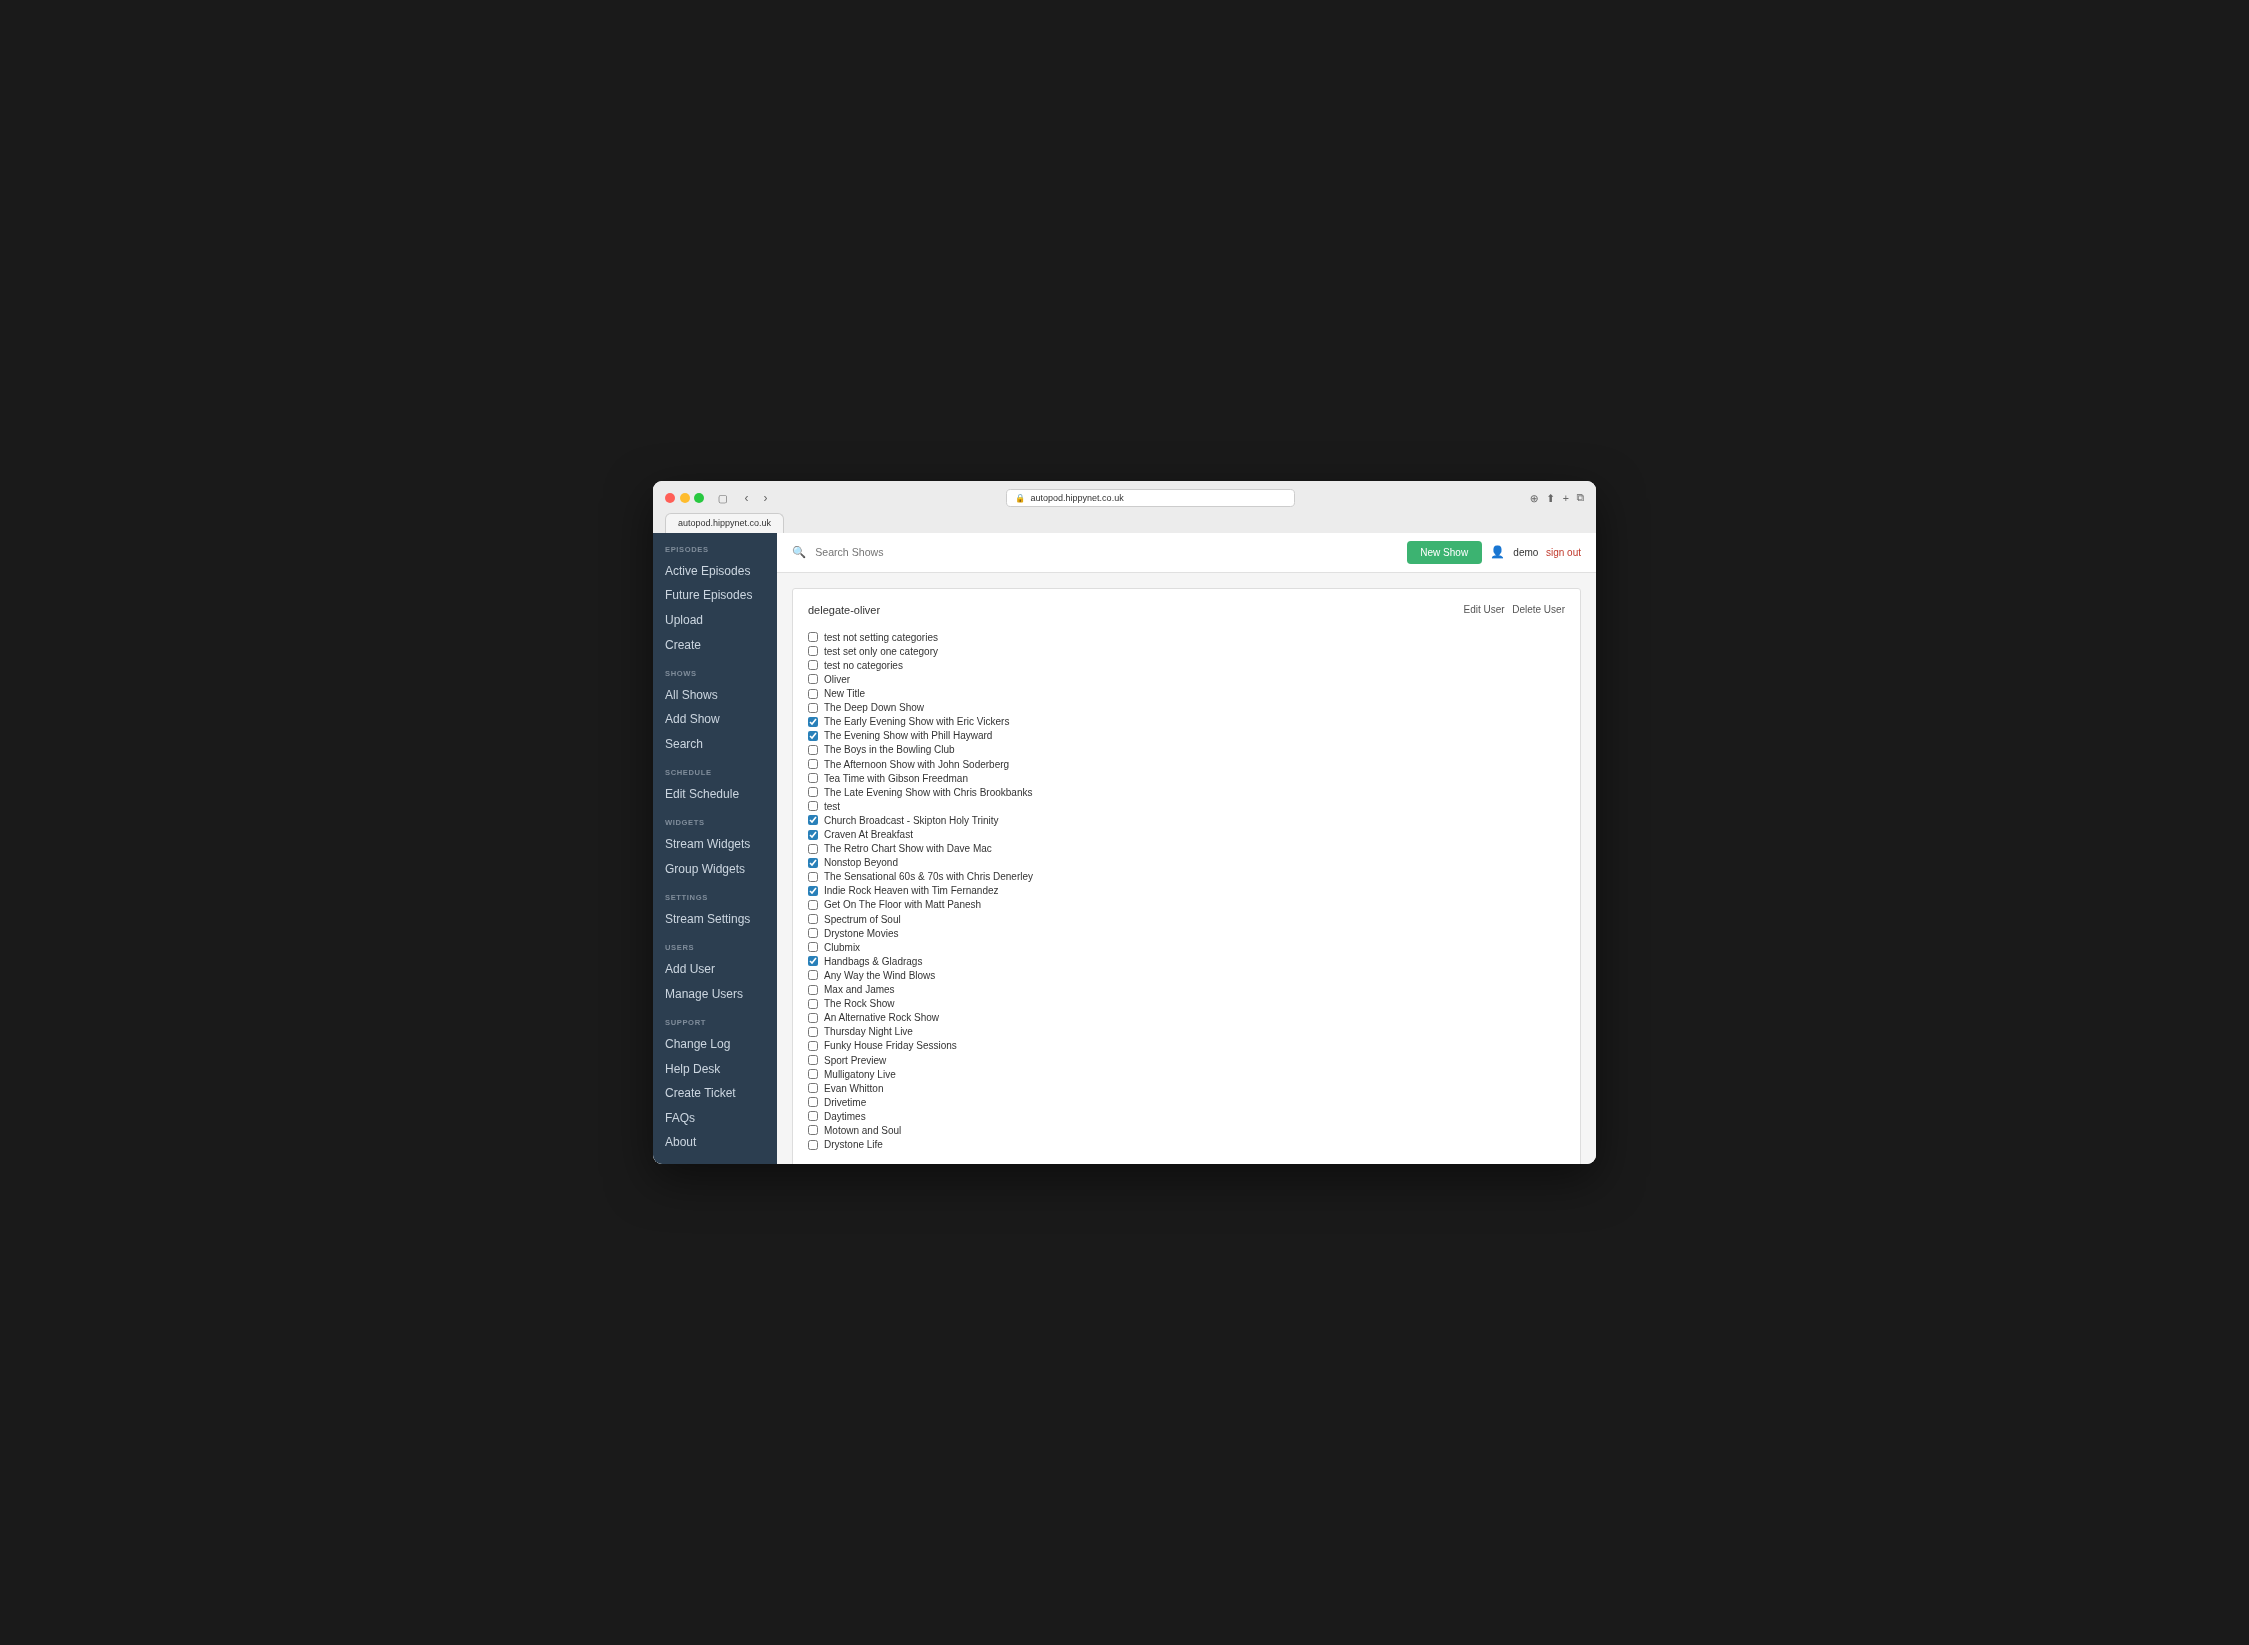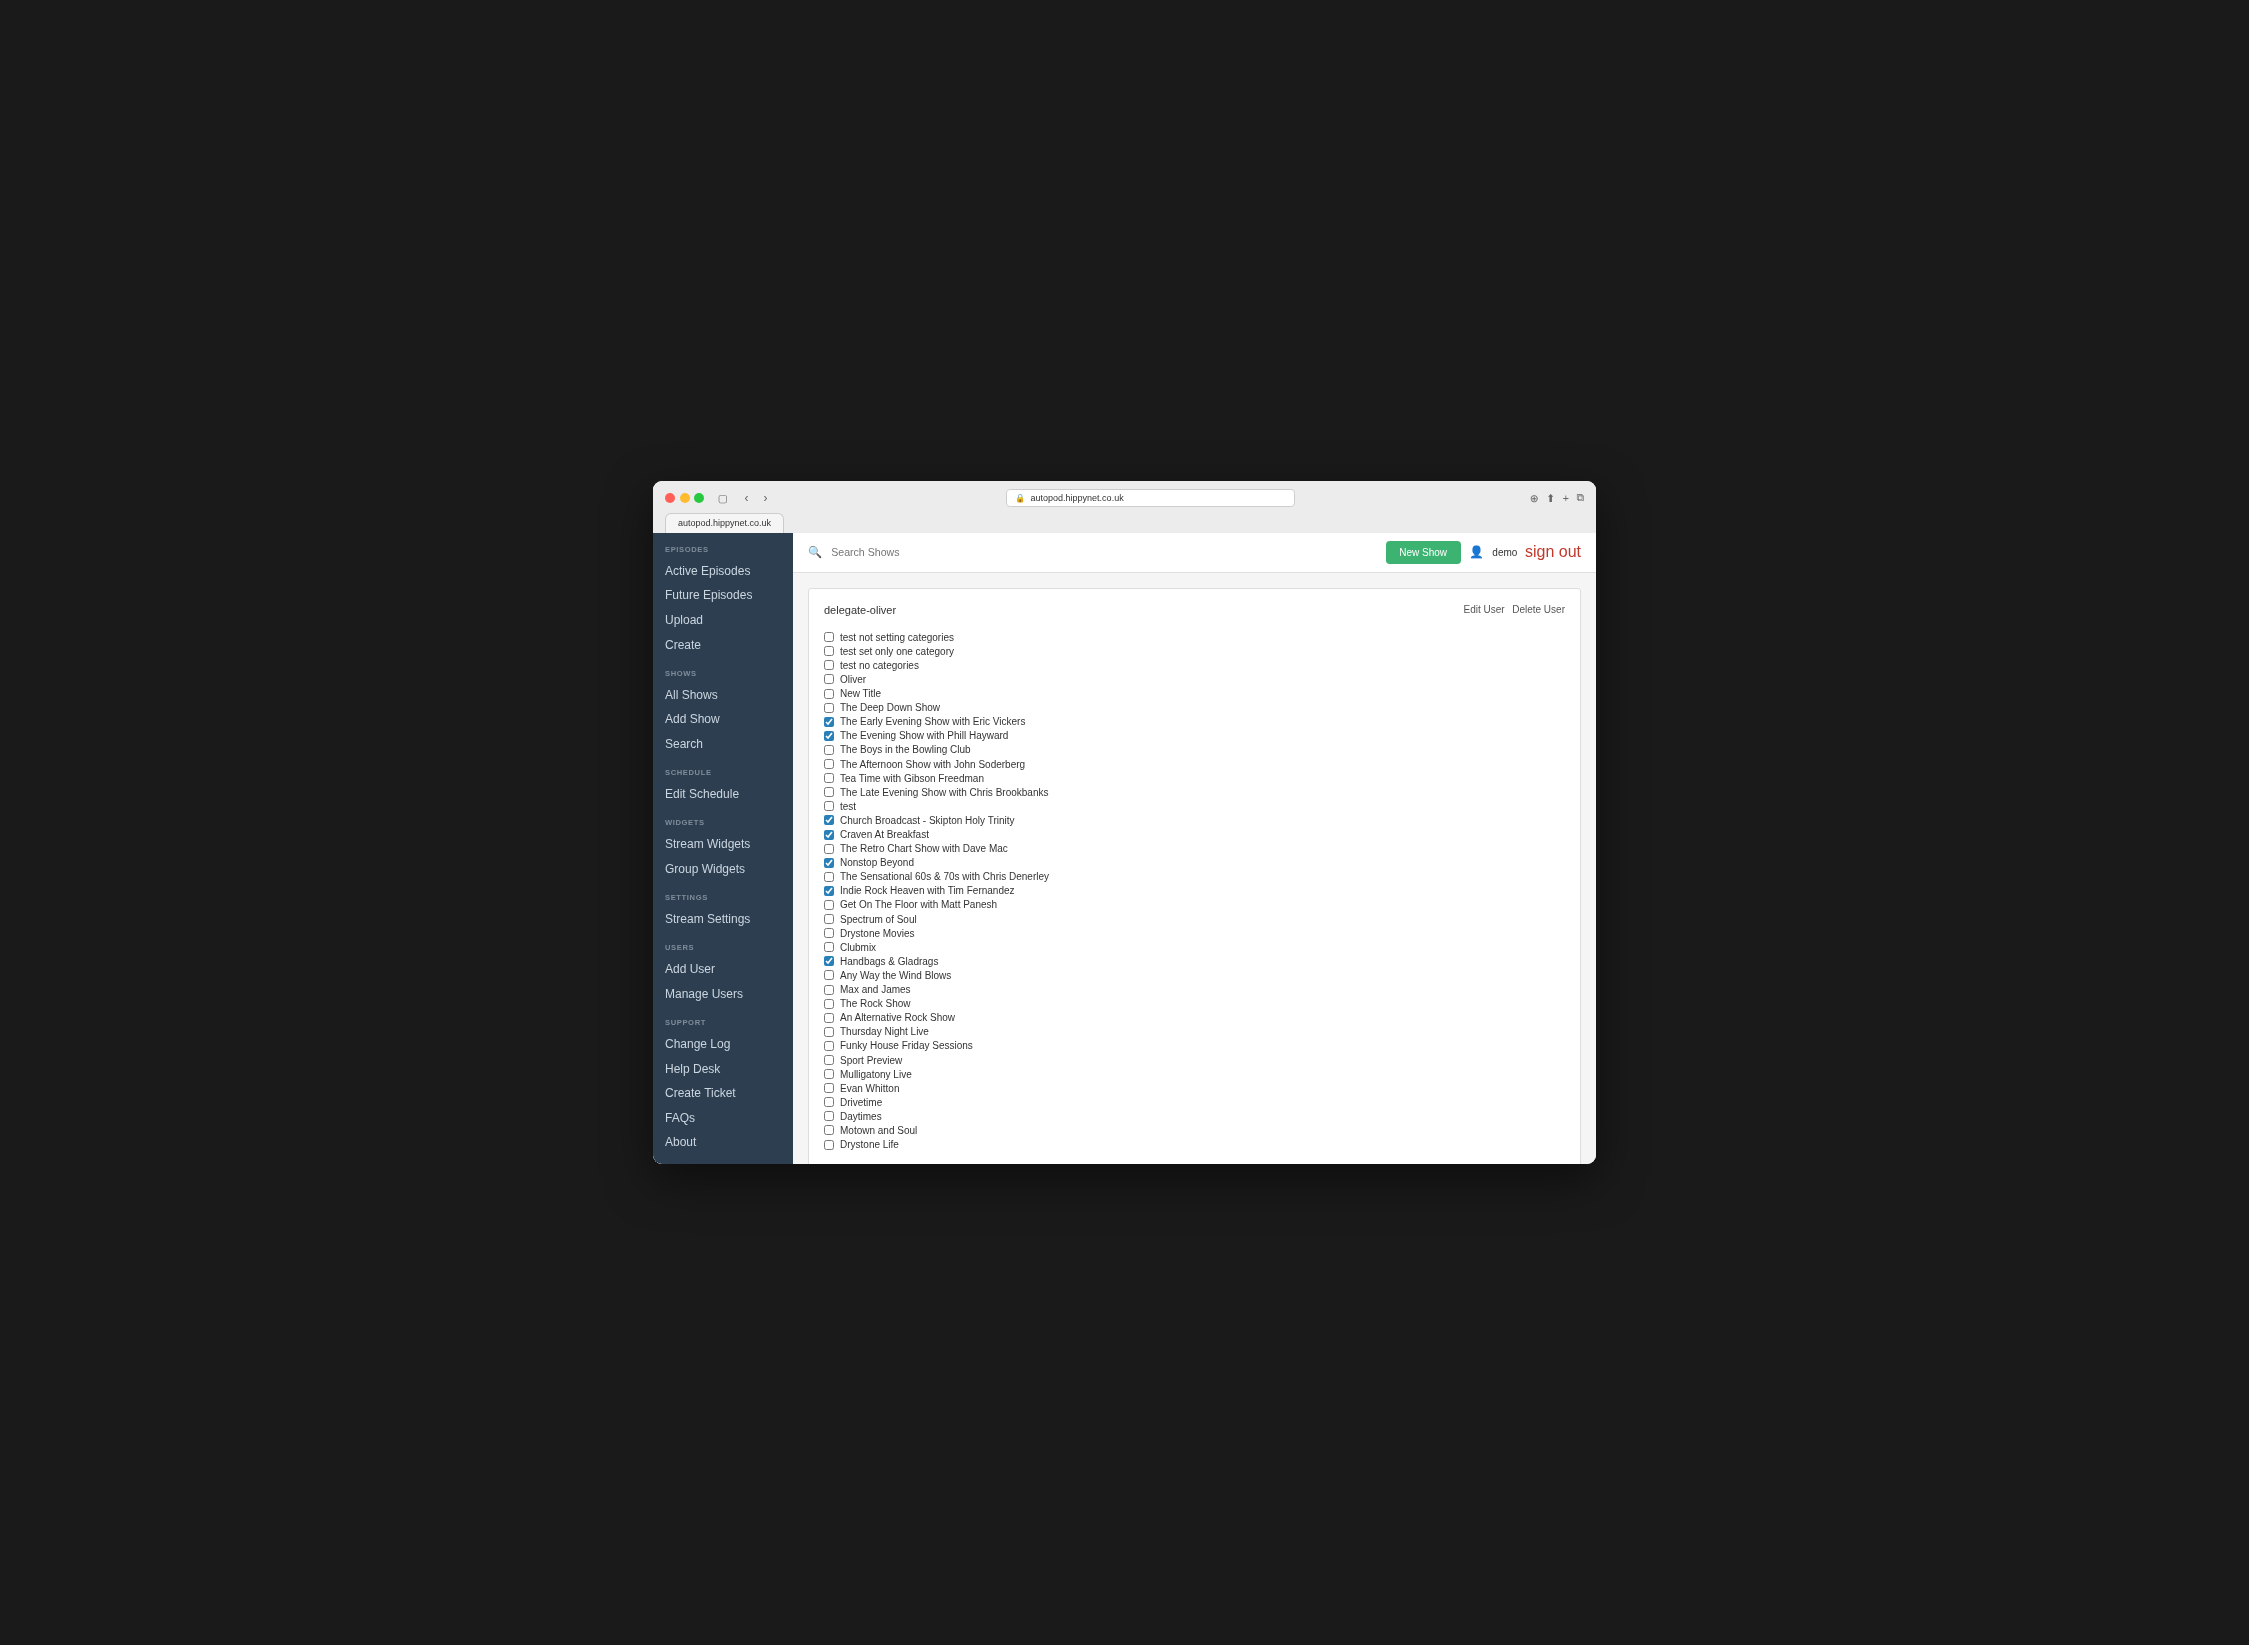--- a/index.html
+++ b/index.html
@@ -113,21 +113,21 @@
 
     
     .app-container {
       display: flex;
       height: 631px;
       background: #f5f5f5;
     }
 
     
     .sidebar {
-      width: 140px;
+      width: 124px;
       background: #2c3e50;
       color: white;
       flex-shrink: 0;
       overflow-y: auto;
       padding-bottom: 15px;
     }
 
     .sidebar-section-label {
       font-size: 7.6px;
       font-weight: 600;
@@ -192,21 +192,21 @@
       color: #555;
       font-size: 12px;
     }
 
     .username {
       font-size: 10px;
       color: #333;
     }
 
     .sign-out-link {
-      font-size: 16px;
+      font-size: 10px;
       color: #c0392b;
       cursor: pointer;
       text-decoration: none;
     }
 
     
     .main-content {
       flex: 1;
       overflow-y: auto;
       padding: 15px;

